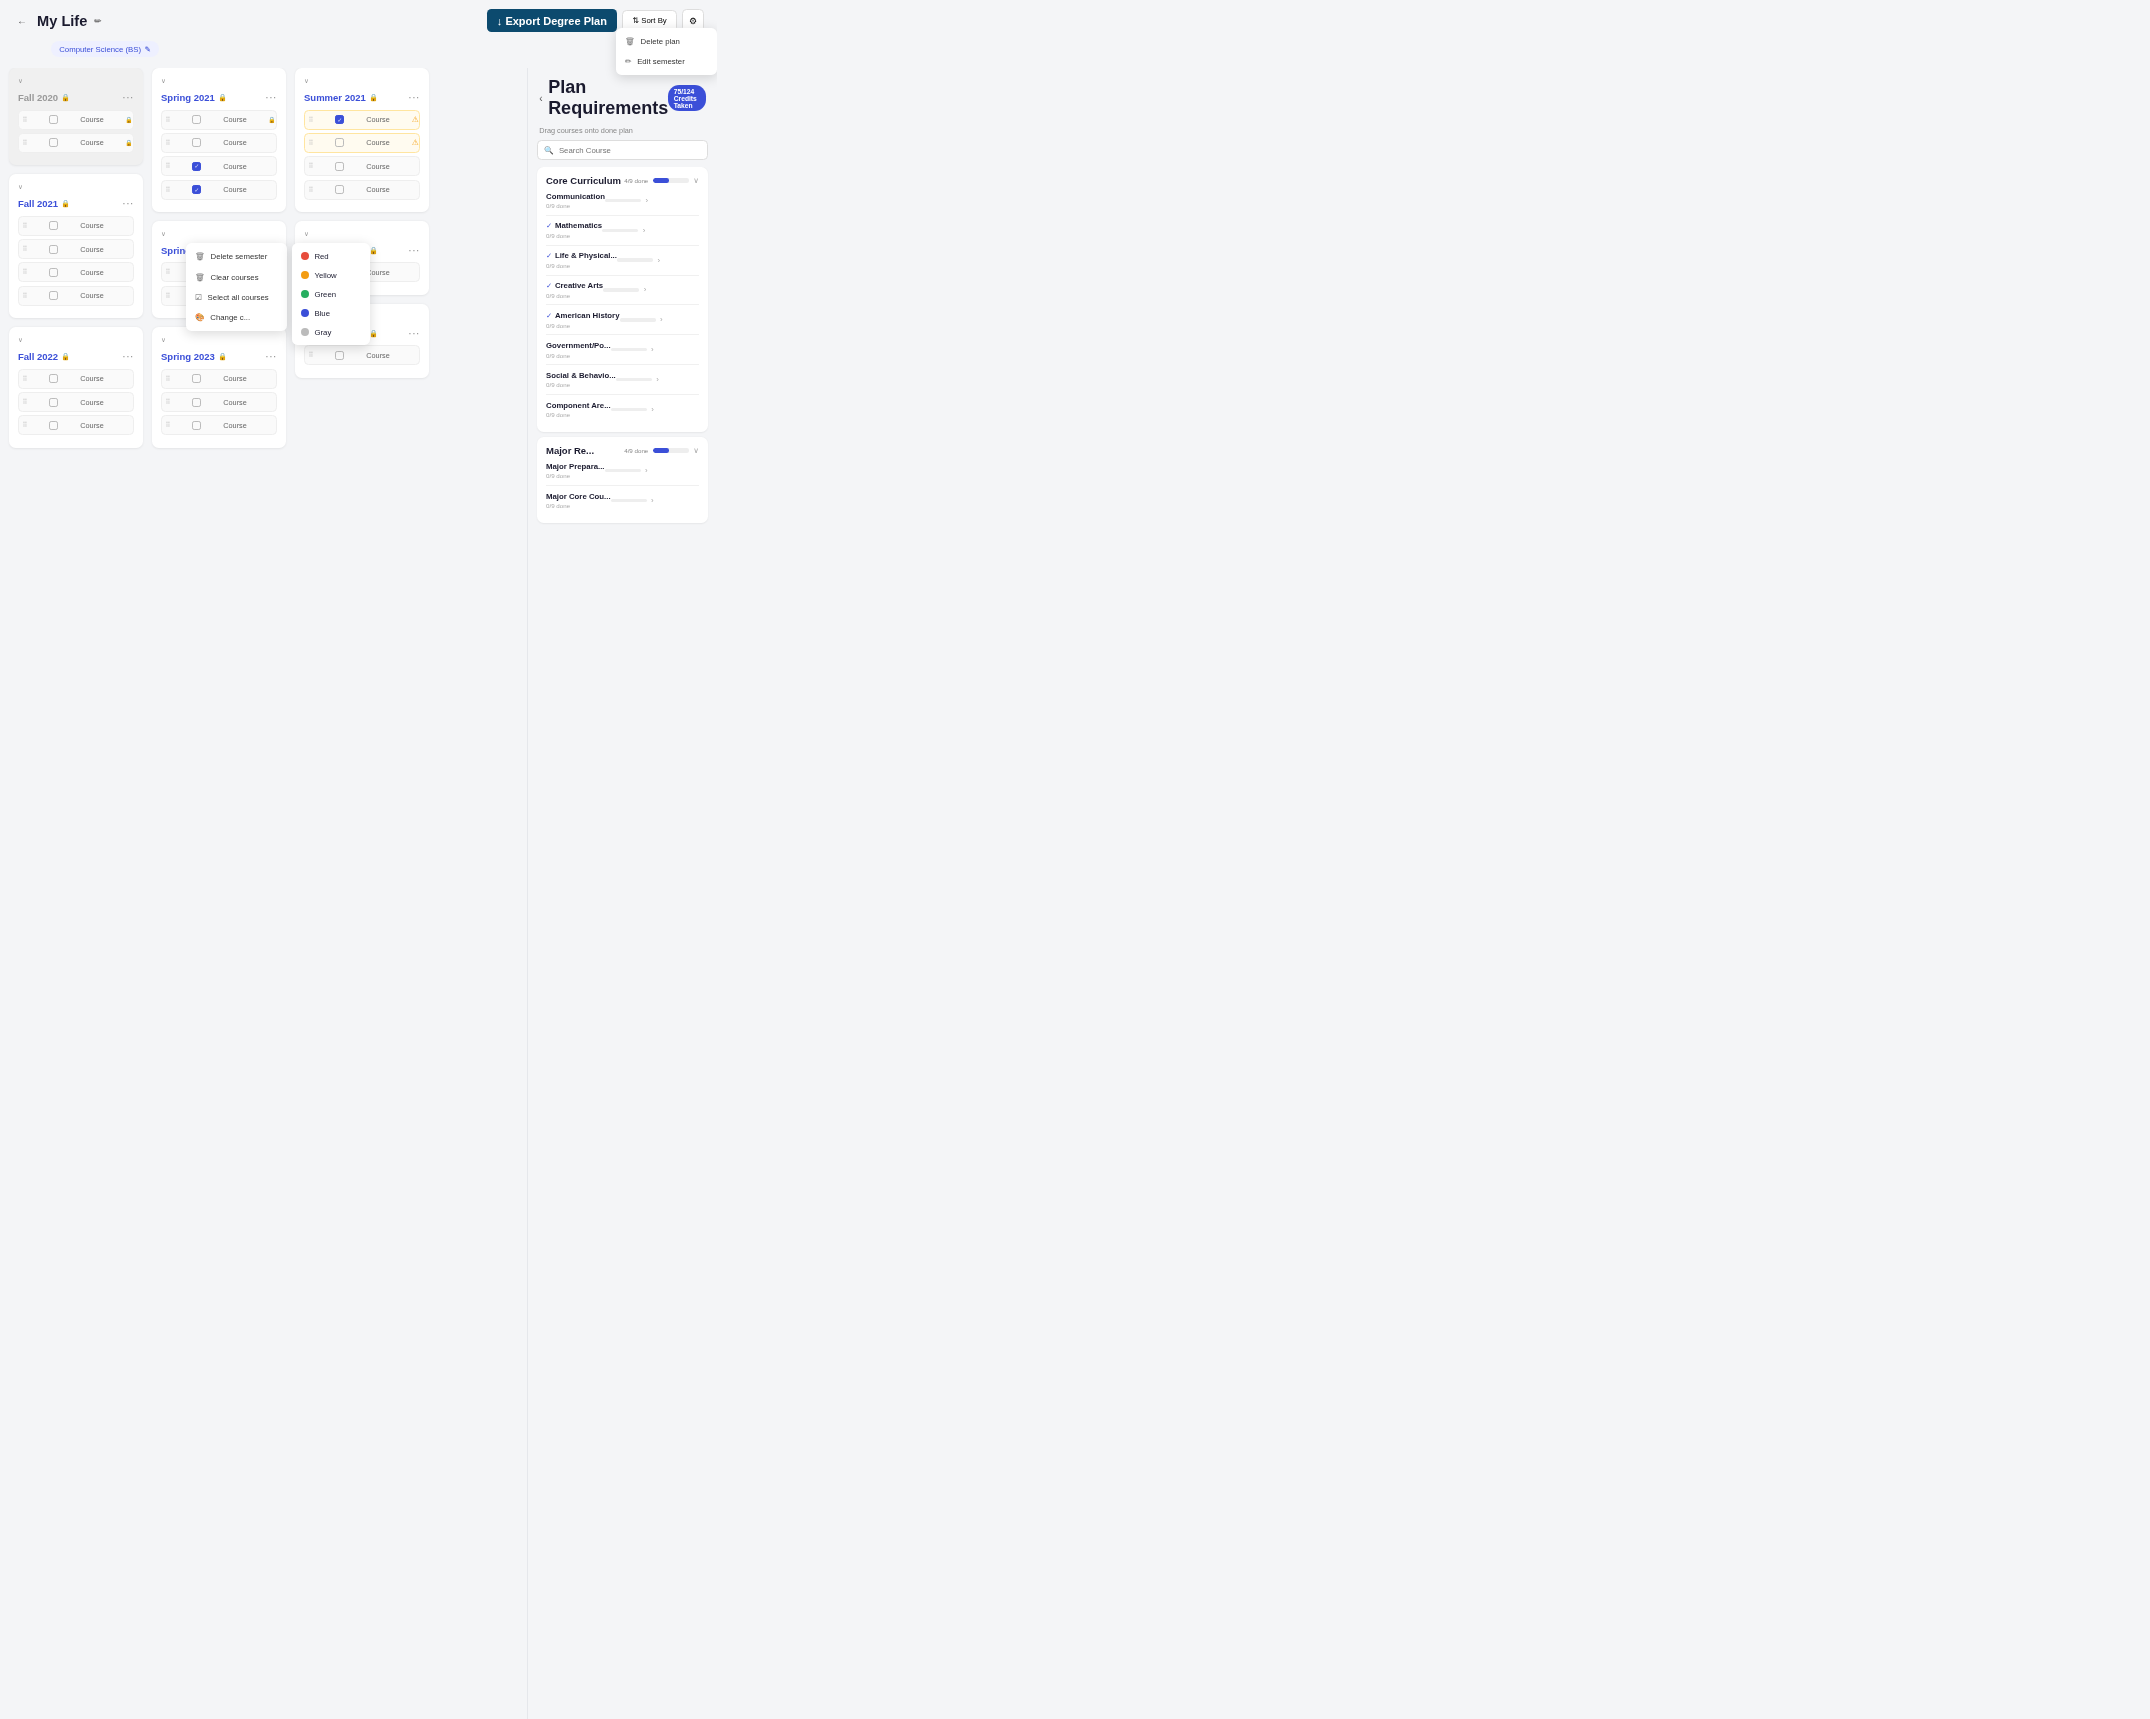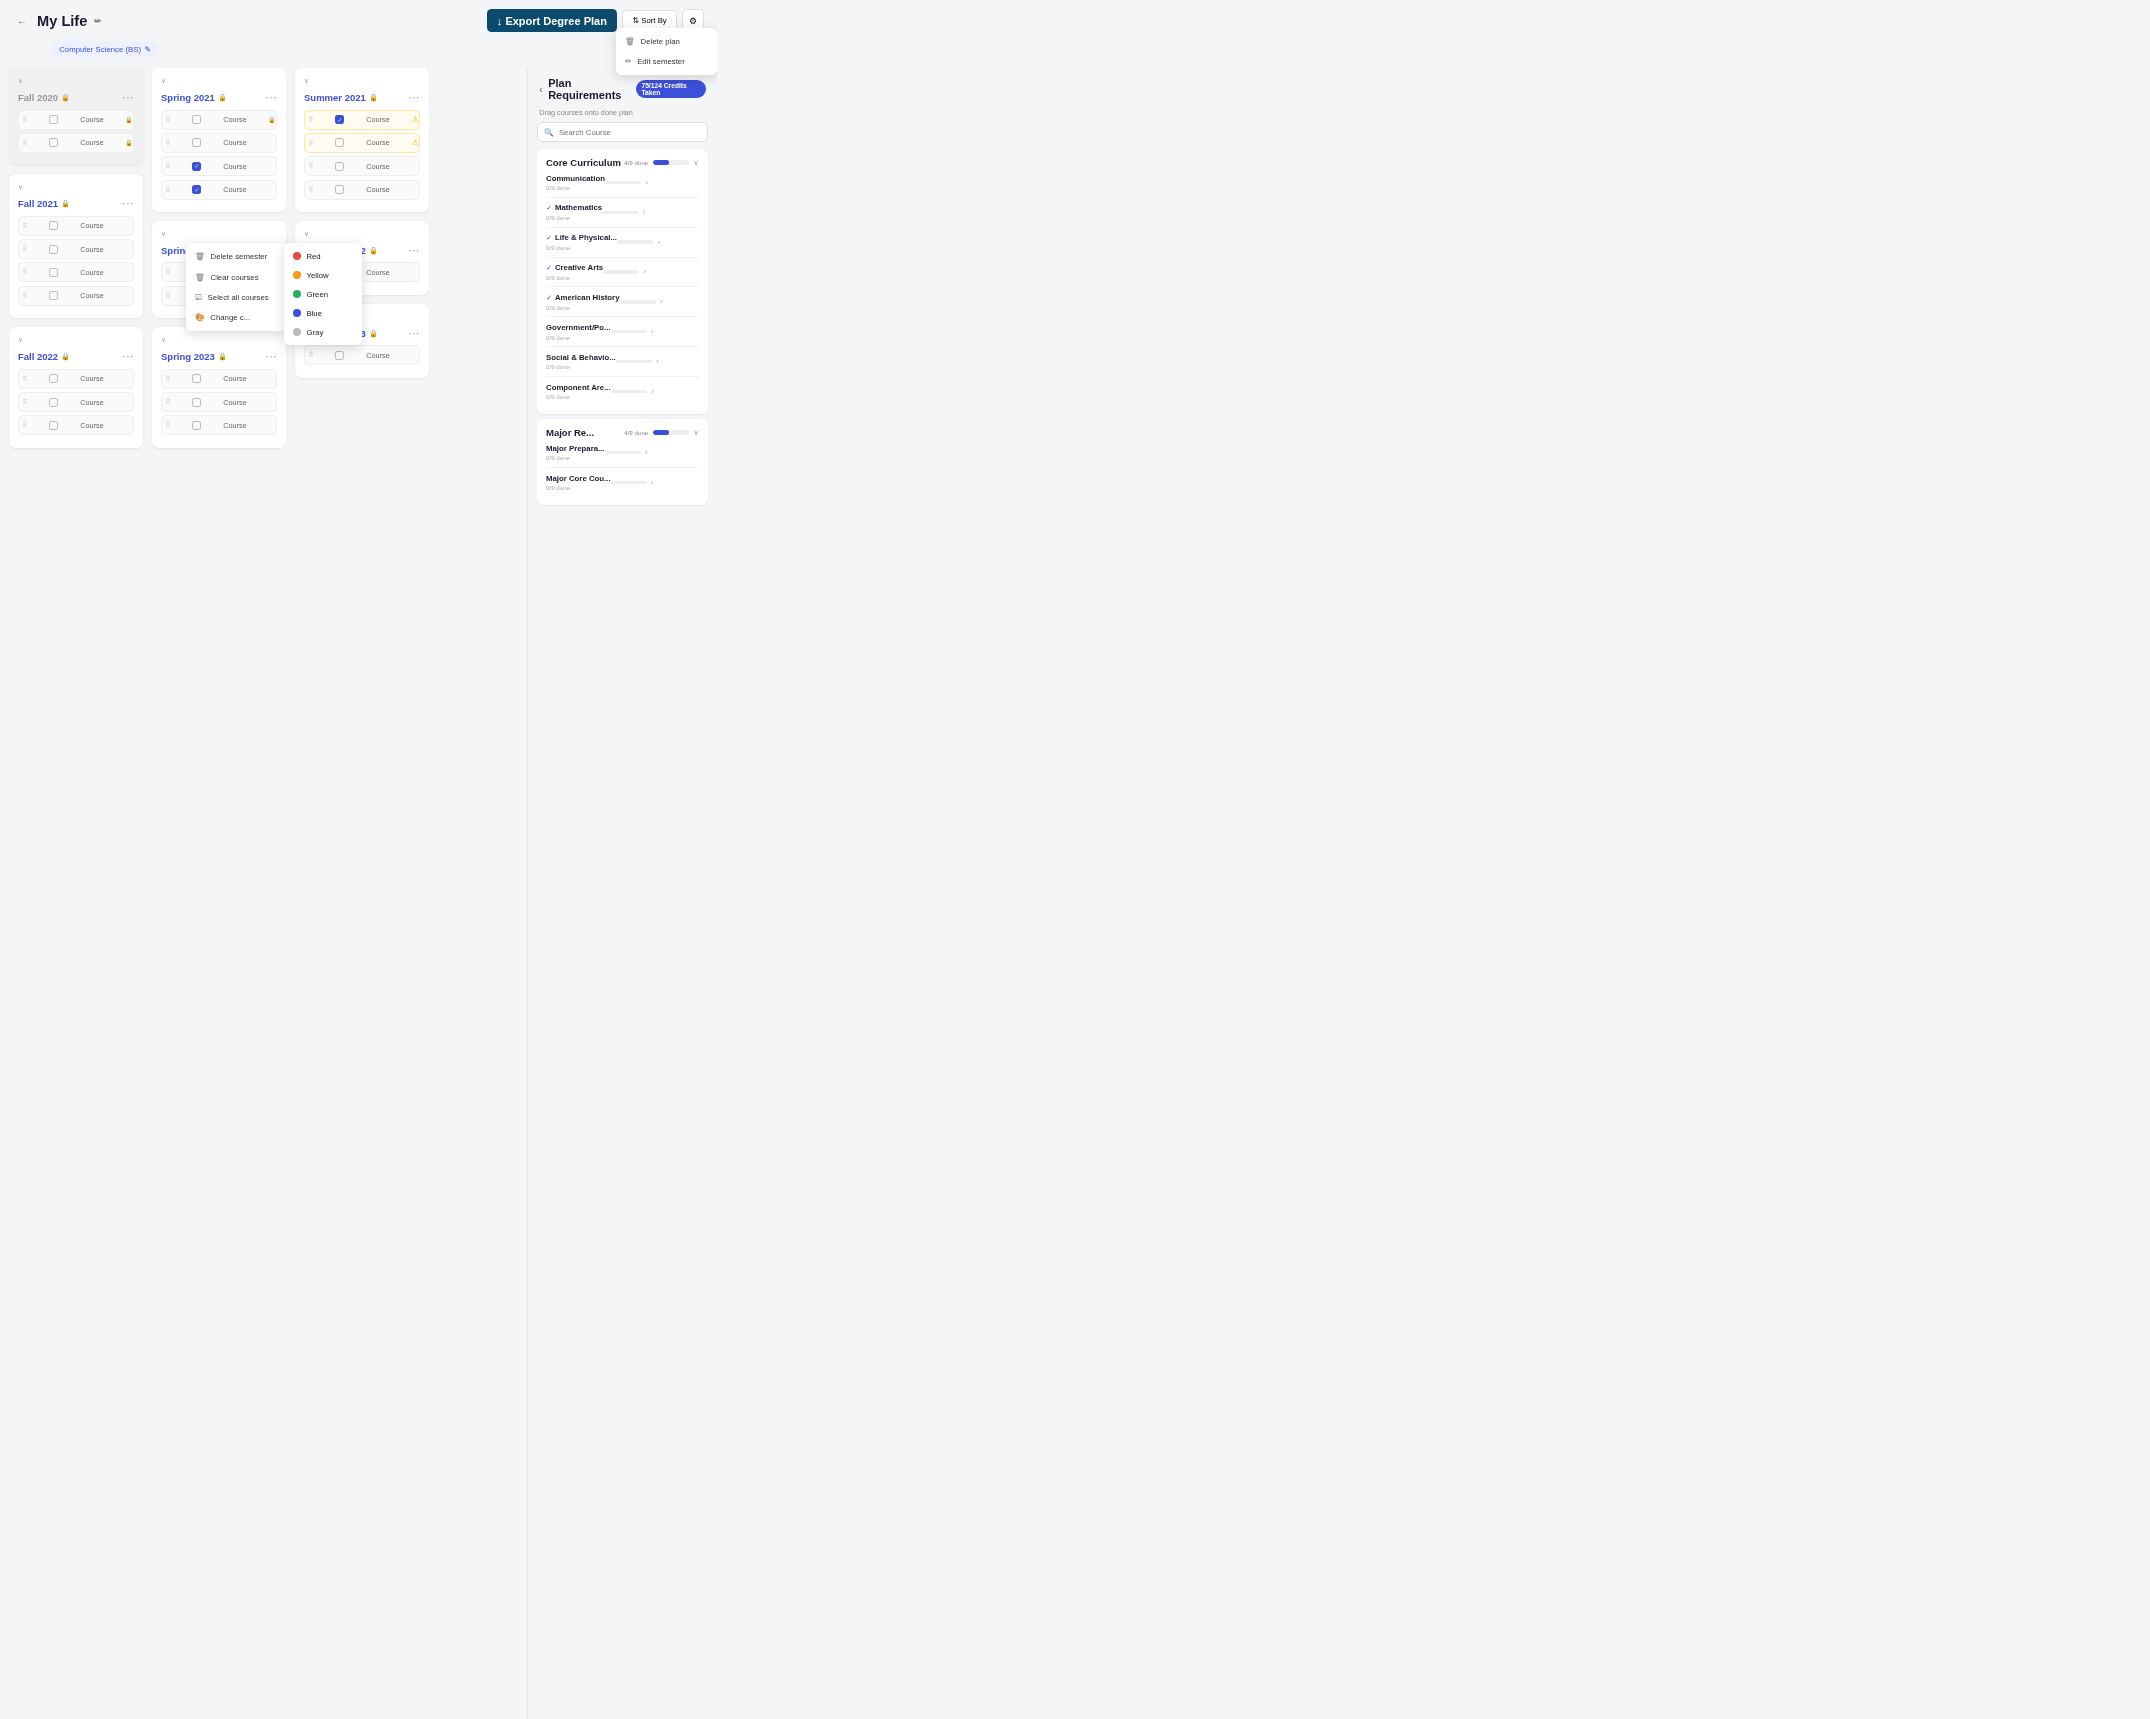--- a/index.html
+++ b/index.html
@@ -177,21 +177,21 @@
     .right-panel-header {
       display: flex;
       align-items: center;
       justify-content: space-between;
       padding: 9px 11.2px 4.5px;
     }
     .panel-title-row {
       display: flex; align-items: center; gap: 5.6px;
     }
     .panel-back { font-size: 10px; color: #555; cursor: pointer; }
-    .panel-title { font-size: 11px; font-weight: 700; }
+    .panel-title { font-size: 18px; font-weight: 700; }
     .credits-badge {
       background: #3b4fd8;
       color: white;
       padding: 2.2px 5.6px;
       border-radius: 11.2px;
       font-size: 6.7px;
       font-weight: 600;
     }
     .drag-hint {
       font-size: 7.3px; color: #888;
@@ -515,21 +515,21 @@
           <div class="dropdown-item">
             <span class="item-icon">☑</span>
             <span>Select all courses</span>
           </div>
           <div class="dropdown-item">
             <span class="item-icon">🎨</span>
             <span>Change c...</span>
           </div>
         </div>
 
-        <div class="color-submenu" style="top:22.4px; left:132px; z-index:201;">
+        <div class="color-submenu" style="top:22.4px; left:140px; z-index:201;">
           <div class="color-item">
             <div class="color-dot" style="background:#e74c3c;"></div>
             <span>Red</span>
           </div>
           <div class="color-item">
             <div class="color-dot" style="background:#f39c12;"></div>
             <span>Yellow</span>
           </div>
           <div class="color-item">
             <div class="color-dot" style="background:#27ae60;"></div>

